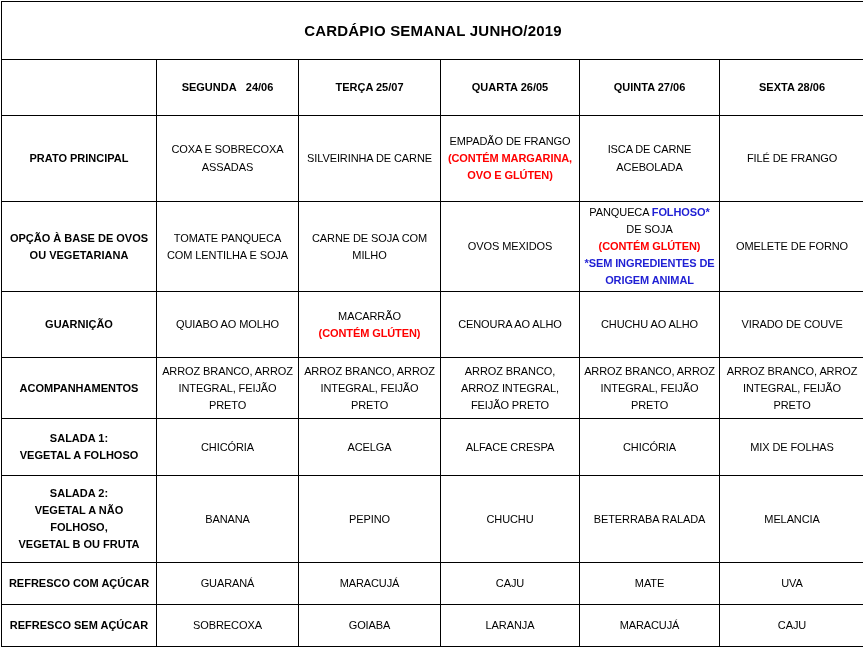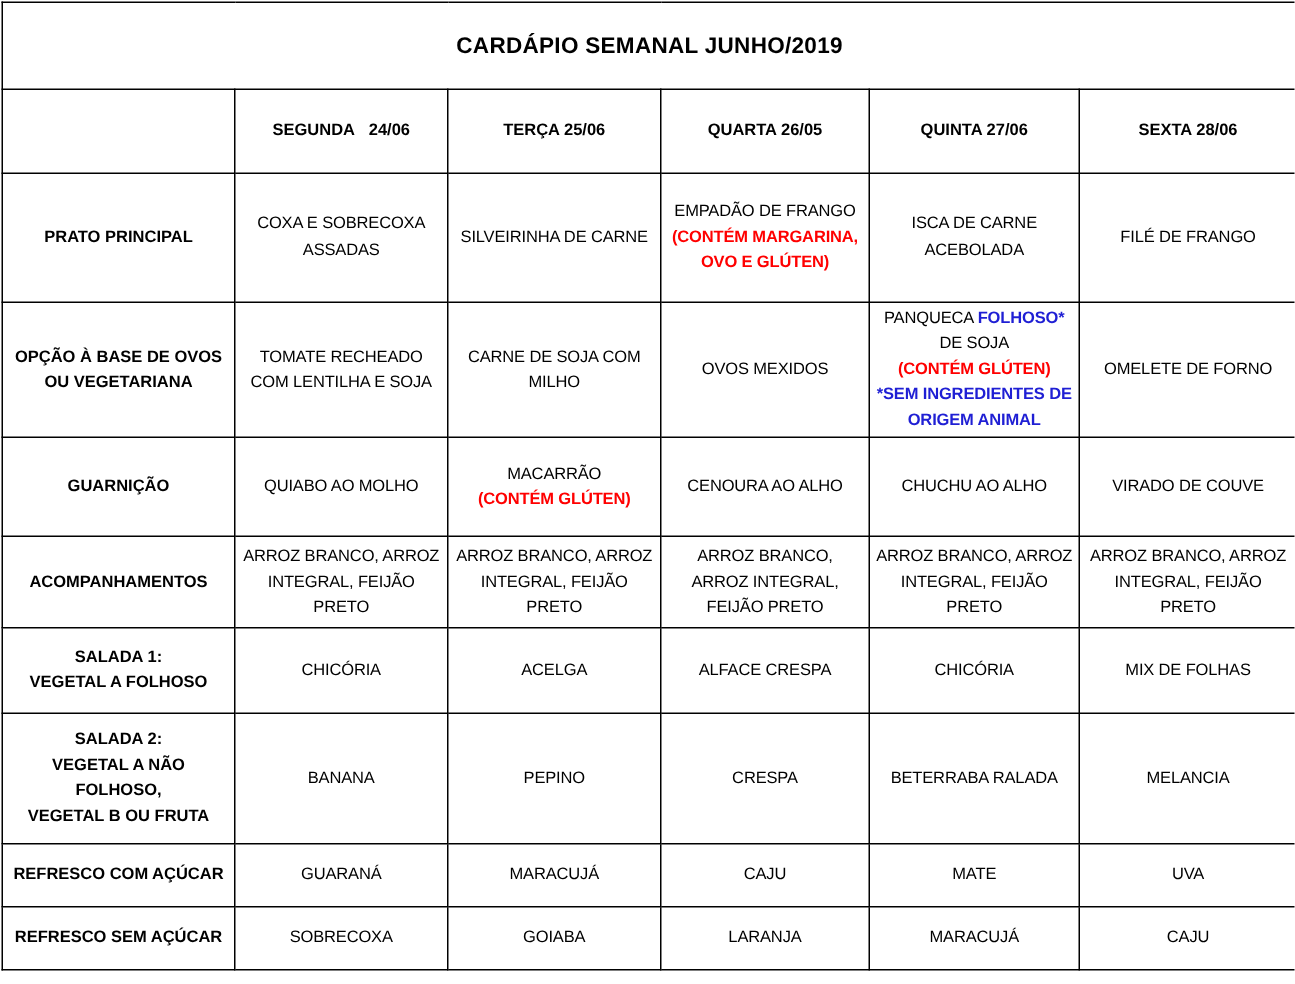--- a/index.html
+++ b/index.html
@@ -61,38 +61,38 @@
       <col style="width:140px">
       <col style="width:145px">
     </colgroup>
     <thead>
       <tr class="title-row">
         <th colspan="6">CARDÁPIO SEMANAL JUNHO/2019</th>
       </tr>
       <tr id="head-row">
           <th></th>
           <th>SEGUNDA&nbsp;&nbsp; 24/06</th>
-          <th>TERÇA 25/06</th>
+          <th>TERÇA 25/07</th>
           <th>QUARTA 26/05</th>
           <th>QUINTA 27/06</th>
           <th>SEXTA 28/06</th>
         </tr>
     </thead>
     <tbody id="menu-body">
         <tr>
           <th class="rowlabel" scope="row"><span>PRATO PRINCIPAL</span></th>
           <td><span>COXA E SOBRECOXA ASSADAS</span></td>
           <td><span>SILVEIRINHA DE CARNE</span></td>
           <td><span>EMPADÃO DE FRANGO</span><br><span class="accent" style="color: rgb(255, 0, 0);">(CONTÉM MARGARINA, OVO E GLÚTEN)</span></td>
           <td><span>ISCA DE CARNE ACEBOLADA</span></td>
           <td><span>FILÉ DE FRANGO</span></td>
         </tr>
         <tr>
           <th class="rowlabel" scope="row"><span>OPÇÃO À BASE DE OVOS</span><br><span>OU VEGETARIANA</span></th>
-          <td><span>TOMATE RECHEADO COM LENTILHA E SOJA</span></td>
+          <td><span>TOMATE PANQUECA COM LENTILHA E SOJA</span></td>
           <td><span>CARNE DE SOJA COM MILHO</span></td>
           <td><span>OVOS MEXIDOS</span></td>
           <td><span>PANQUECA </span><span class="accent" style="color: rgb(31, 31, 212);">FOLHOSO*</span><span> DE SOJA</span><br><span class="accent" style="color: rgb(255, 0, 0);">(CONTÉM GLÚTEN)</span><br><span class="accent" style="color: rgb(31, 31, 212);">*SEM INGREDIENTES DE ORIGEM ANIMAL</span></td>
           <td><span>OMELETE DE FORNO</span></td>
         </tr>
         <tr>
           <th class="rowlabel" scope="row"><span>GUARNIÇÃO</span></th>
           <td><span>QUIABO AO MOLHO</span></td>
           <td><span>MACARRÃO</span><br><span class="accent" style="color: rgb(255, 0, 0);">(CONTÉM GLÚTEN)</span></td>
           <td><span>CENOURA AO ALHO</span></td>
@@ -112,21 +112,21 @@
           <td><span>CHICÓRIA</span></td>
           <td><span>ACELGA</span></td>
           <td><span>ALFACE CRESPA</span></td>
           <td><span>CHICÓRIA</span></td>
           <td><span>MIX DE FOLHAS</span></td>
         </tr>
         <tr>
           <th class="rowlabel" scope="row"><span>SALADA 2:</span><br><span>VEGETAL A NÃO FOLHOSO,</span><br><span>VEGETAL B OU FRUTA</span></th>
           <td><span>BANANA</span></td>
           <td><span>PEPINO</span></td>
-          <td><span>CRESPA</span></td>
+          <td><span>CHUCHU</span></td>
           <td><span>BETERRABA RALADA</span></td>
           <td><span>MELANCIA</span></td>
         </tr>
         <tr>
           <th class="rowlabel" scope="row"><span>REFRESCO COM AÇÚCAR</span></th>
           <td><span>GUARANÁ</span></td>
           <td><span>MARACUJÁ</span></td>
           <td><span>CAJU</span></td>
           <td><span>MATE</span></td>
           <td><span>UVA</span></td>

